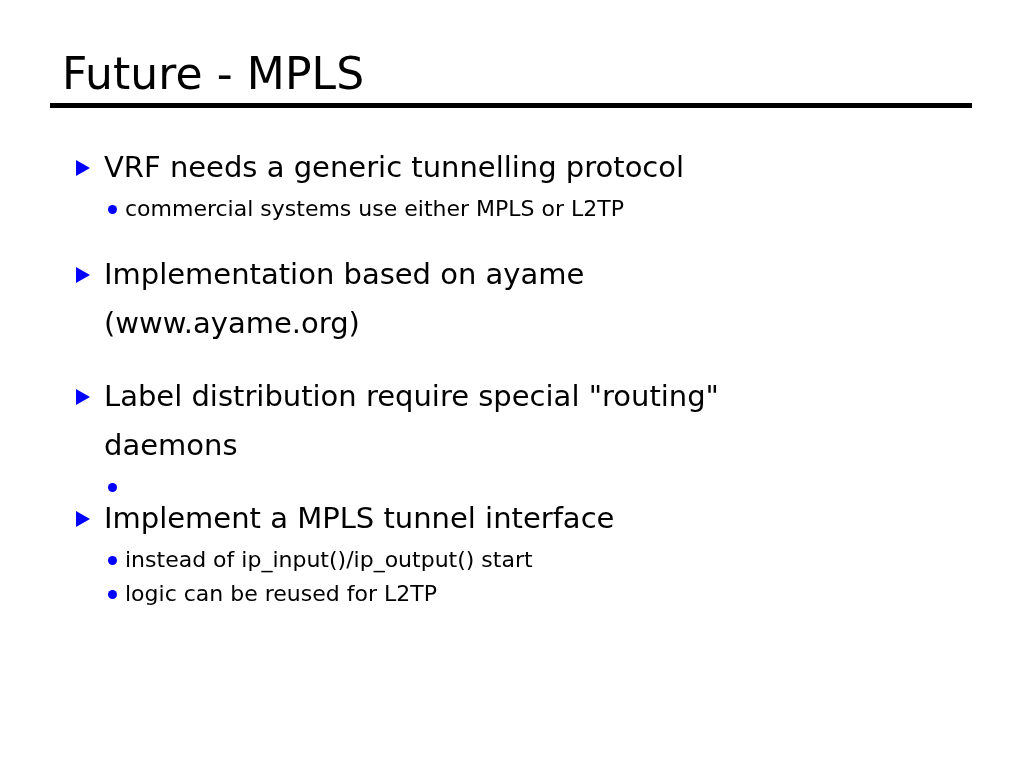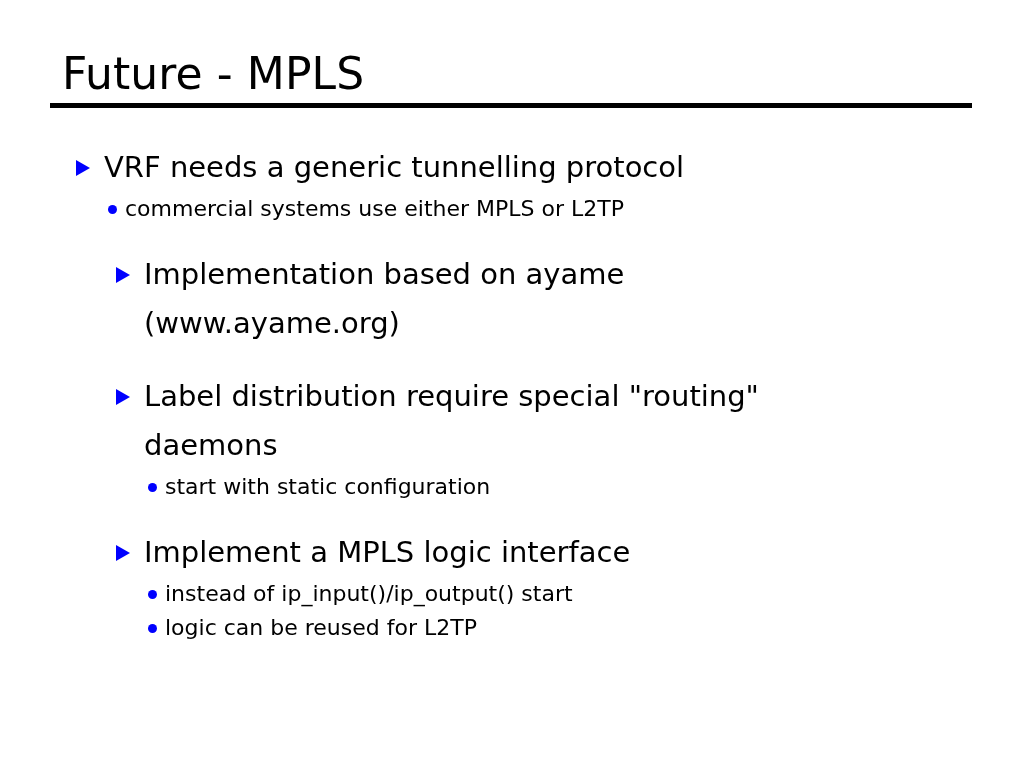--- a/index.html
+++ b/index.html
@@ -54,21 +54,20 @@
     left: 0;
     top: 143px;
     width: 813px;
   }
 
   .group {
     position: relative;
   }
   .group + .group {
     margin-top: 24px;
-    margin-left: 40px;
   }
 
   
   .l1 {
     position: relative;
     padding-left: 104px;
     padding-right: 40px;
     font-size: 29px;
     line-height: 49px;
     color: #000000;
@@ -144,29 +143,28 @@
     </div>
 
     <div class="group">
       <div class="l1">
         <span class="tri-icon"></span>
         <span class="l1-text">Label distribution require special "routing" daemons</span>
       </div>
       <ul class="l2-list">
         <li class="l2">
           <span class="dot-icon"></span>
-          <span>start with static configuration</span>
         </li>
       </ul>
     </div>
 
     <div class="group">
       <div class="l1">
         <span class="tri-icon"></span>
-        <span class="l1-text">Implement a MPLS logic interface</span>
+        <span class="l1-text">Implement a MPLS tunnel interface</span>
       </div>
       <ul class="l2-list">
         <li class="l2">
           <span class="dot-icon"></span>
           <span>instead of ip_input()/ip_output() start</span>
         </li>
         <li class="l2">
           <span class="dot-icon"></span>
           <span>logic can be reused for L2TP</span>
         </li>

